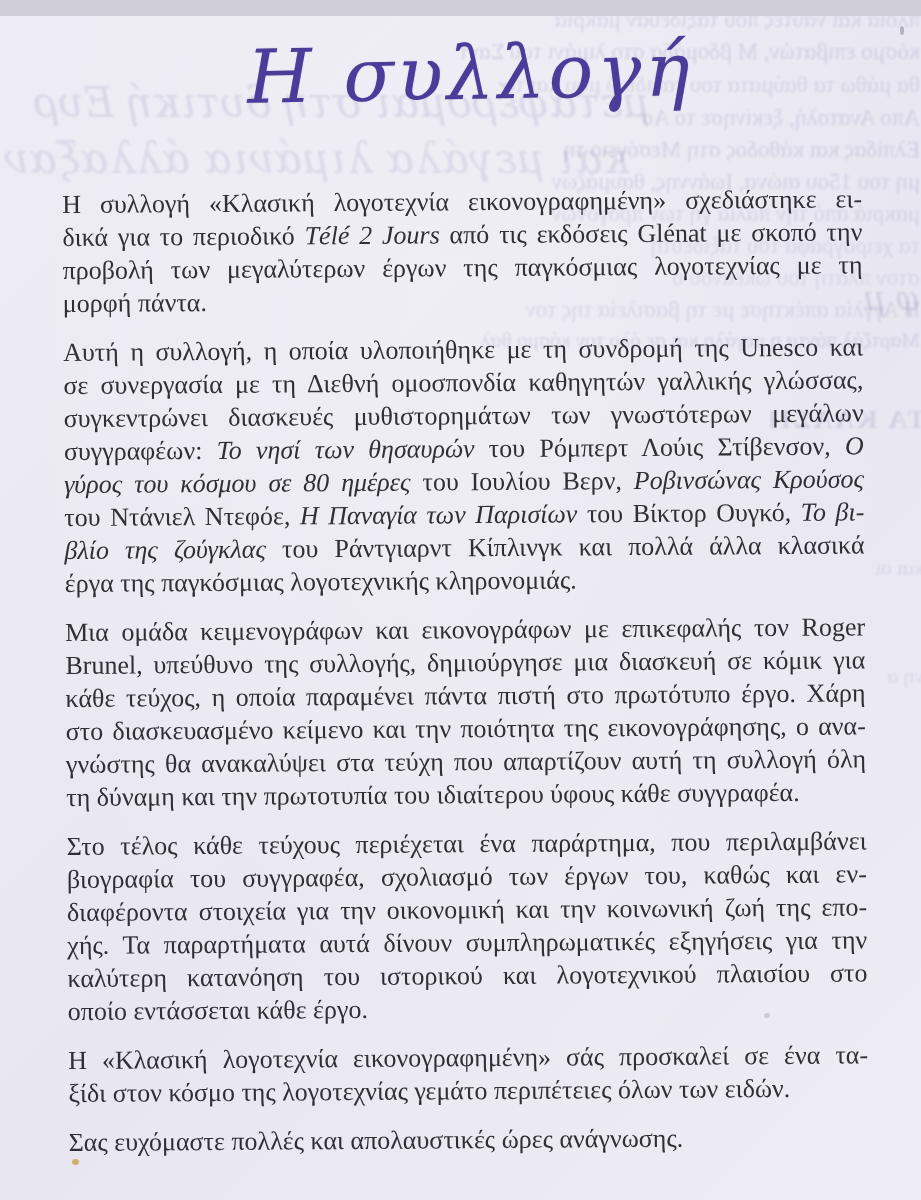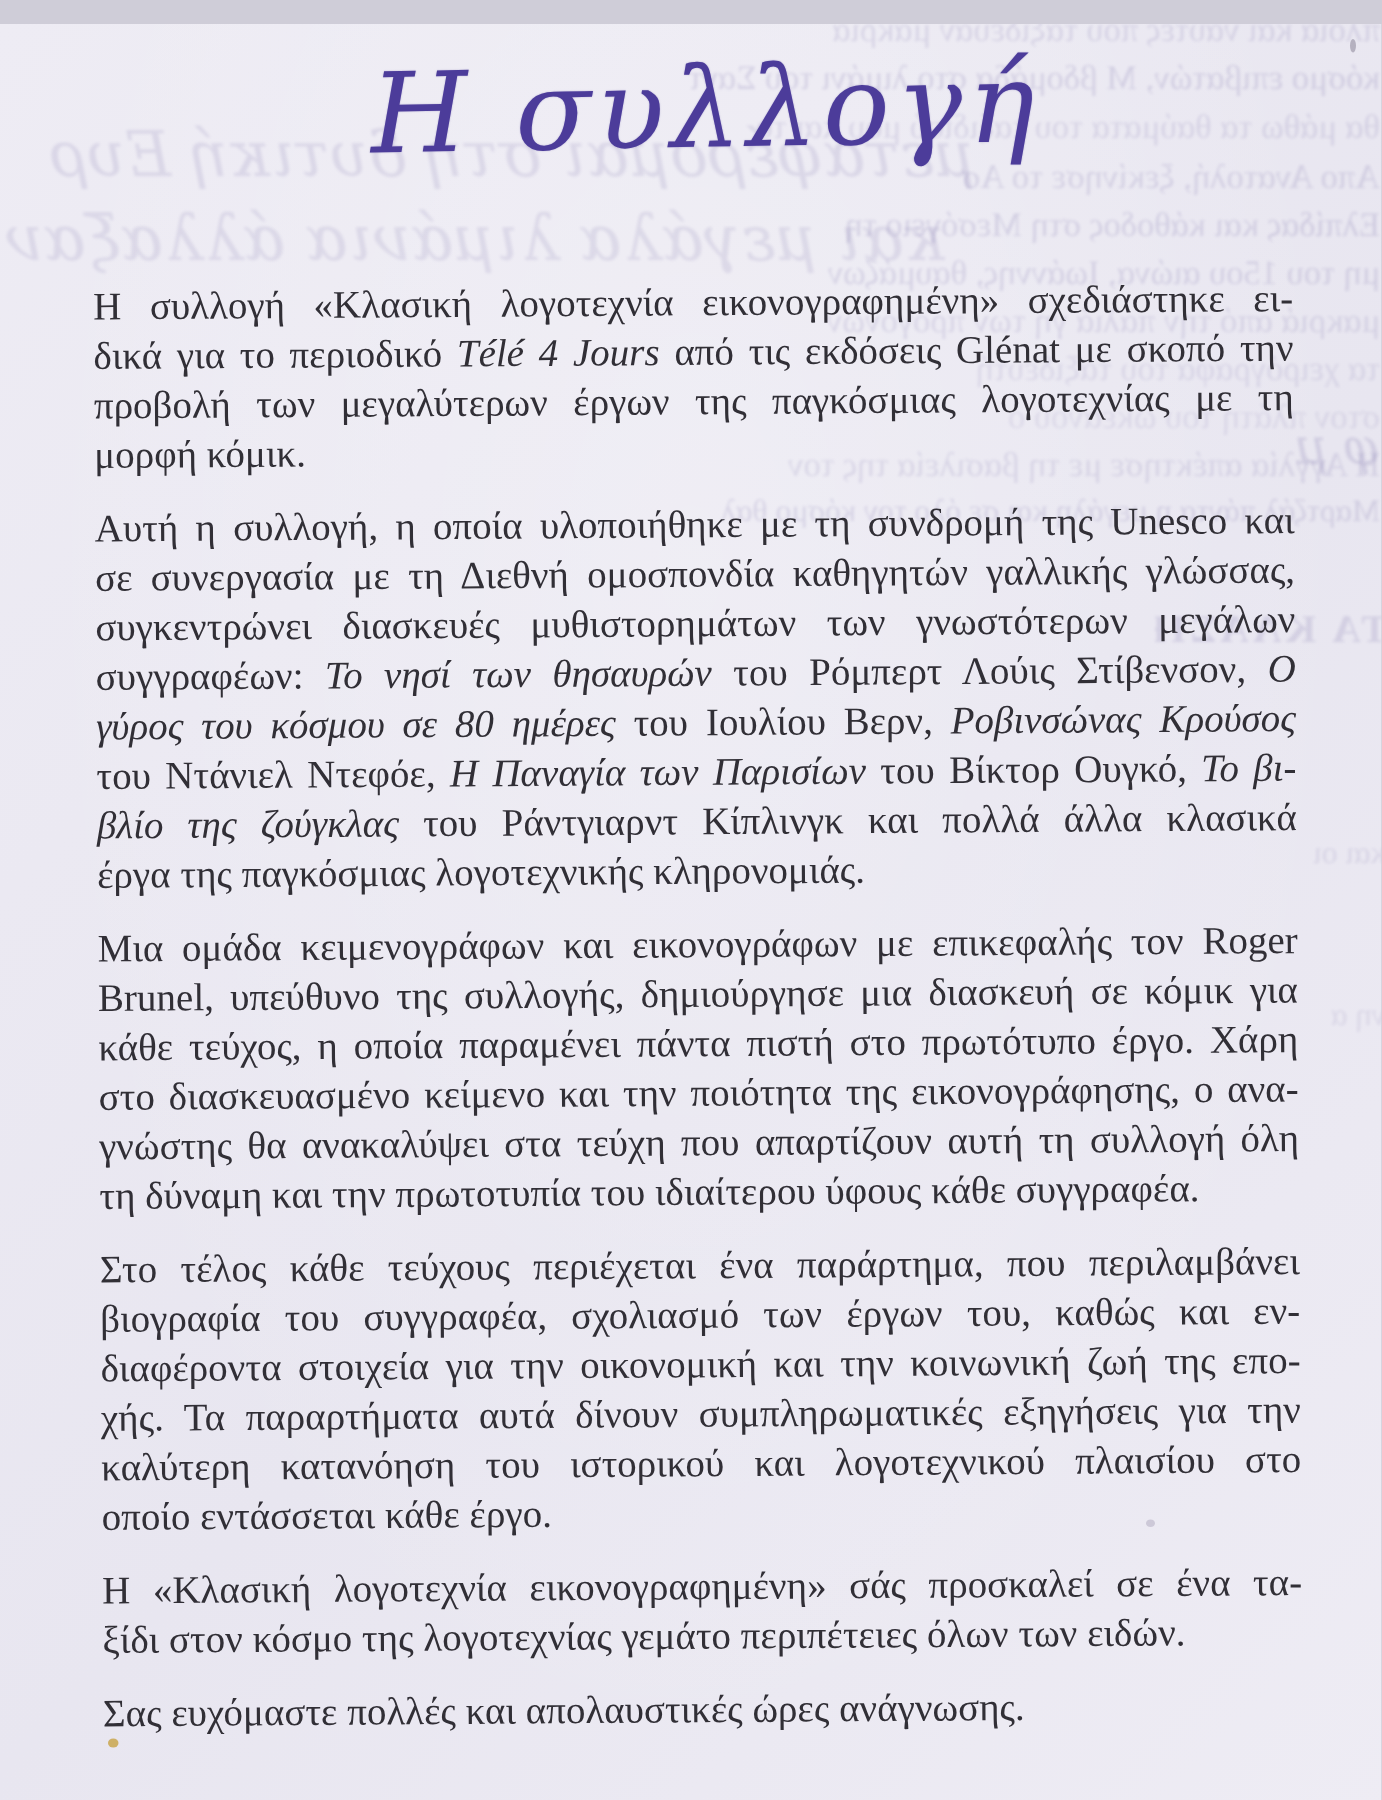--- a/index.html
+++ b/index.html
@@ -69,23 +69,23 @@
       <div class="bleed" style="left: 866px; top: 540px; width: 58px; font-size: 21px; opacity: 0.12;">και οι</div>
       <div class="bleed" style="left: 872px; top: 648px; width: 52px; font-size: 21px; opacity: 0.11;">νη α</div>
       <div class="speck" style="left: 72px; top: 1143px; width: 7px; height: 6px; background: rgb(201, 166, 78); opacity: 0.85;"></div>
       <div class="speck" style="left: 900px; top: 10px; width: 4px; height: 9px; background: rgb(139, 133, 151); opacity: 0.55;"></div>
       <div class="speck" style="left: 764px; top: 997px; width: 6px; height: 5px; background: rgb(185, 179, 198); opacity: 0.6;"></div>
     </div>
   <h1 class="title">Η συλλογή</h1>
   <div class="content">
       <div class="para">
         <div class="line"><span>Η συλλογή «Κλασική λογοτεχνία εικονογραφημένη» σχεδιάστηκε ει-</span></div>
-        <div class="line"><span>δικά για το περιοδικό </span><em>Télé 4 Jours</em><span> από τις εκδόσεις Glénat με σκοπό την</span></div>
+        <div class="line"><span>δικά για το περιοδικό </span><em>Télé 2 Jours</em><span> από τις εκδόσεις Glénat με σκοπό την</span></div>
         <div class="line"><span>προβολή των μεγαλύτερων έργων της παγκόσμιας λογοτεχνίας με τη</span></div>
-        <div class="line last"><span>μορφή κόμικ.</span></div>
+        <div class="line last"><span>μορφή πάντα.</span></div>
       </div>
       <div class="para">
         <div class="line"><span>Αυτή η συλλογή, η οποία υλοποιήθηκε με τη συνδρομή της Unesco και</span></div>
         <div class="line"><span>σε συνεργασία με τη Διεθνή ομοσπονδία καθηγητών γαλλικής γλώσσας,</span></div>
         <div class="line"><span>συγκεντρώνει διασκευές μυθιστορημάτων των γνωστότερων μεγάλων</span></div>
         <div class="line"><span>συγγραφέων: </span><em>Το νησί των θησαυρών</em><span> του Ρόμπερτ Λούις Στίβενσον, </span><em>Ο</em></div>
         <div class="line"><em>γύρος του κόσμου σε 80 ημέρες</em><span> του Ιουλίου Βερν, </span><em>Ροβινσώνας Κρούσος</em></div>
         <div class="line"><span>του Ντάνιελ Ντεφόε, </span><em>Η Παναγία των Παρισίων</em><span> του Βίκτορ Ουγκό, </span><em>Το βι-</em></div>
         <div class="line"><em>βλίο της ζούγκλας</em><span> του Ράντγιαρντ Κίπλινγκ και πολλά άλλα κλασικά</span></div>
         <div class="line last"><span>έργα της παγκόσμιας λογοτεχνικής κληρονομιάς.</span></div>

